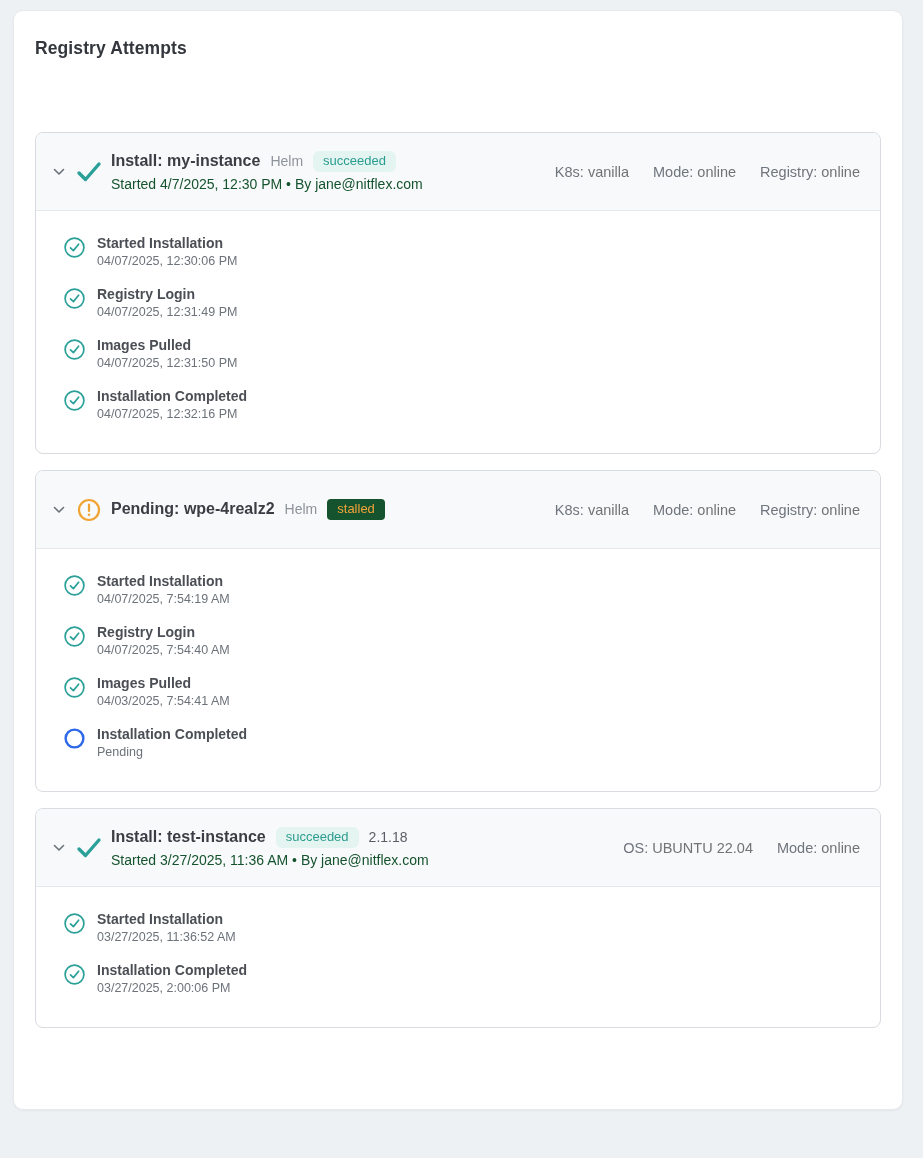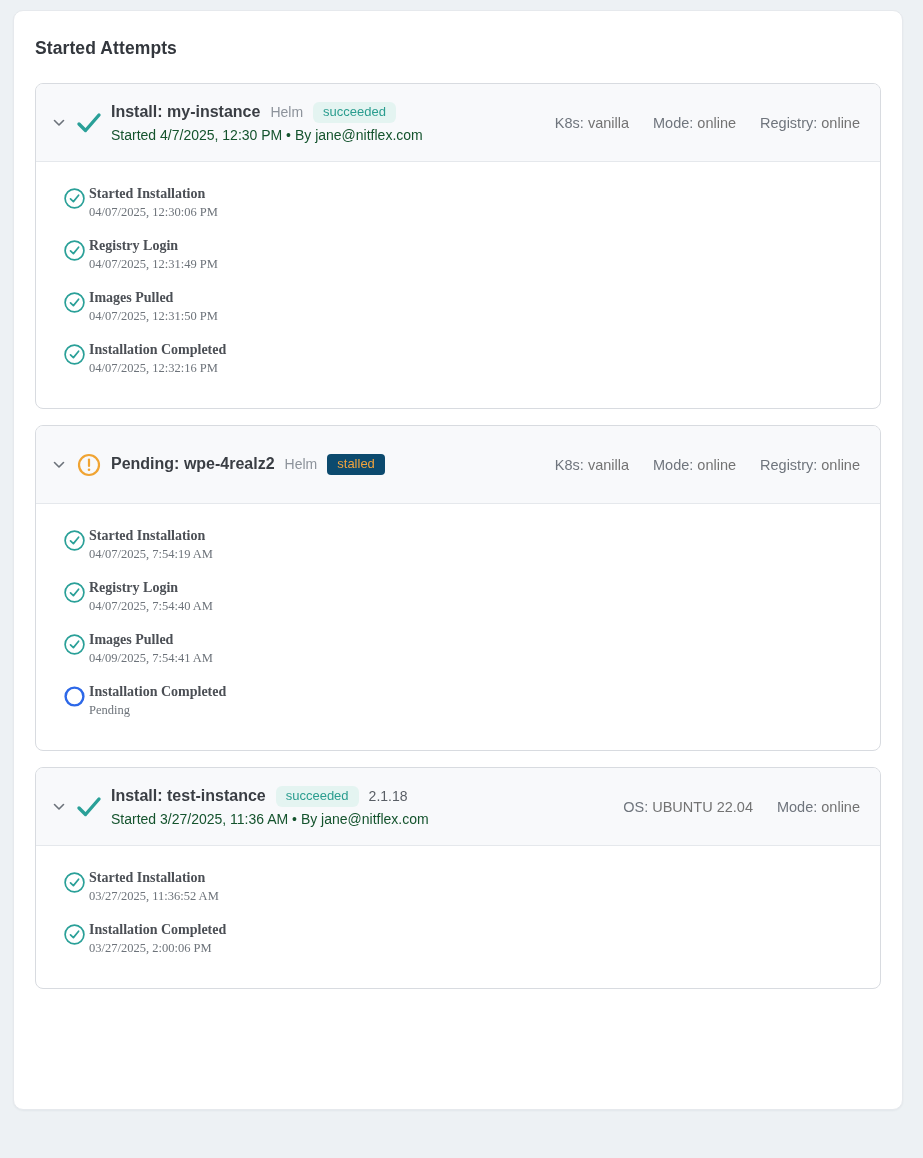--- a/index.html
+++ b/index.html
@@ -24,21 +24,21 @@
     font-size: 17.5px;
     font-weight: bold;
     color: #33373d;
     letter-spacing: 0.1px;
   }
   .page-subtitle {
     margin-top: 24px;
     font-size: 14.5px;
     color: #4d5258;
   }
-  .cards { margin-top: 24px; display: flex; flex-direction: column; gap: 16px; }
+  .cards { margin-top: 73px; display: flex; flex-direction: column; gap: 16px; }
 
   .card {
     border: 1px solid #d8dbe0;
     border-radius: 8px;
     background: #ffffff;
     overflow: hidden;
   }
   .card-header {
     display: flex;
     align-items: center;
@@ -55,39 +55,39 @@
   .attempt-title { font-size: 16px; font-weight: bold; color: #3a3e44; }
   .method { font-size: 14px; color: #8d939b; }
   .version { font-size: 14px; color: #595e65; }
   .badge {
     font-size: 13px;
     padding: 3px 10px 4px;
     border-radius: 4px;
     line-height: 1.1;
   }
   .badge-succeeded { background: #e4f4f1; color: #2a9d8f; border-radius: 6px; }
-  .badge-stalled  { background: #0c4a6e; color: #f2a33c; }
+  .badge-stalled  { background: #14532d; color: #f2a33c; }
   .started { font-size: 14px; color: #14532d; }
   .meta { margin-left: auto; display: flex; gap: 24px; white-space: nowrap; padding-left: 16px; }
   .meta-item { font-size: 14.5px; }
   .meta-label { color: #6f757d; }
   .meta-value { color: #737373; }
 
   .card-body { padding: 24px 24px 20px 28px; }
-  .step { display: flex; gap: 4px; margin-bottom: 18px; font-family: Liberation Serif, serif; }
+  .step { display: flex; gap: 12px; margin-bottom: 18px; }
   .step:last-child { margin-bottom: 12px; }
   .step-icon { flex: none; display: flex; align-items: flex-start; padding-top: 2px; }
   .step-label { font-size: 14px; font-weight: bold; color: #4b4f55; }
   .step-time { font-size: 12.5px; color: #6d737a; margin-top: 3px; }
 </style>
 </head>
 <body>
 
 <div class="page-container">
-  <div class="page-title">Started Attempts</div>
+  <div class="page-title">Registry Attempts</div>
 
   <div class="cards">
 
     <div class="card">
       <div class="card-header">
         <span class="chevron">
           <svg width="12" height="8" viewBox="0 0 12 8">
               <polyline points="1.5,1.5 6,6 10.5,1.5" fill="none" stroke="currentColor" stroke-width="1.6" stroke-linecap="round" stroke-linejoin="round"></polyline>
             </svg>
         </span>
@@ -216,21 +216,21 @@
         </div>
         <div class="step">
           <span class="step-icon">
               <svg width="21" height="21" viewBox="0 0 21 21">
                 <circle cx="10.5" cy="10.5" r="9.4" fill="none" stroke="#2aa098" stroke-width="1.7"></circle>
                 <polyline points="6.5,10.8 9.4,13.6 14.6,7.2" fill="none" stroke="#2aa098" stroke-width="1.7" stroke-linecap="round" stroke-linejoin="round"></polyline>
               </svg>
             </span>
           <div>
               <div class="step-label">Images Pulled</div>
-              <div class="step-time">04/09/2025, 7:54:41 AM</div>
+              <div class="step-time">04/03/2025, 7:54:41 AM</div>
             </div>
         </div>
         <div class="step">
           <span class="step-icon">
               <svg width="21" height="21" viewBox="0 0 21 21">
                 <circle cx="10.5" cy="10.5" r="8.9" fill="none" stroke="#2d68e8" stroke-width="2.4"></circle>
               </svg>
             </span>
           <div>
               <div class="step-label">Installation Completed</div>

